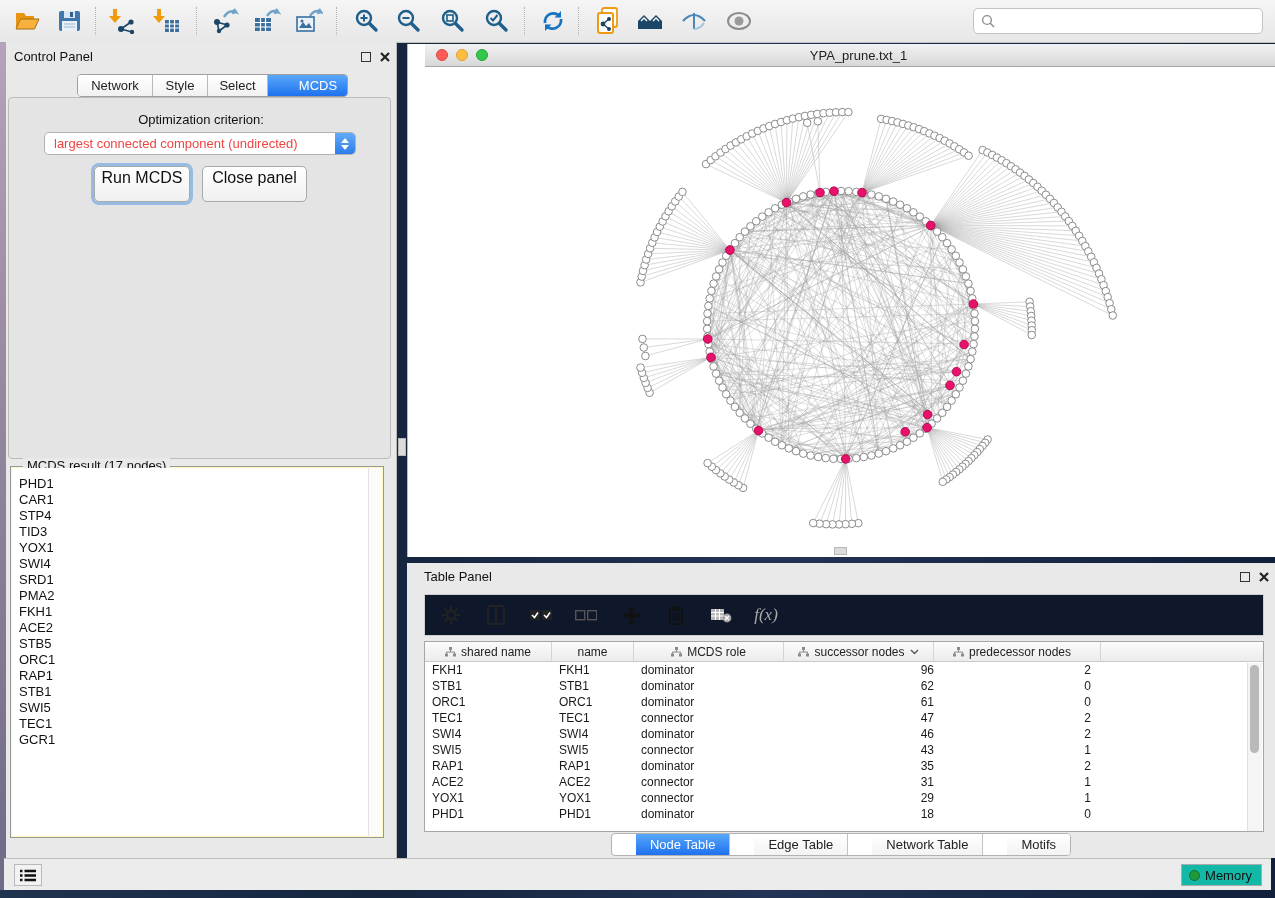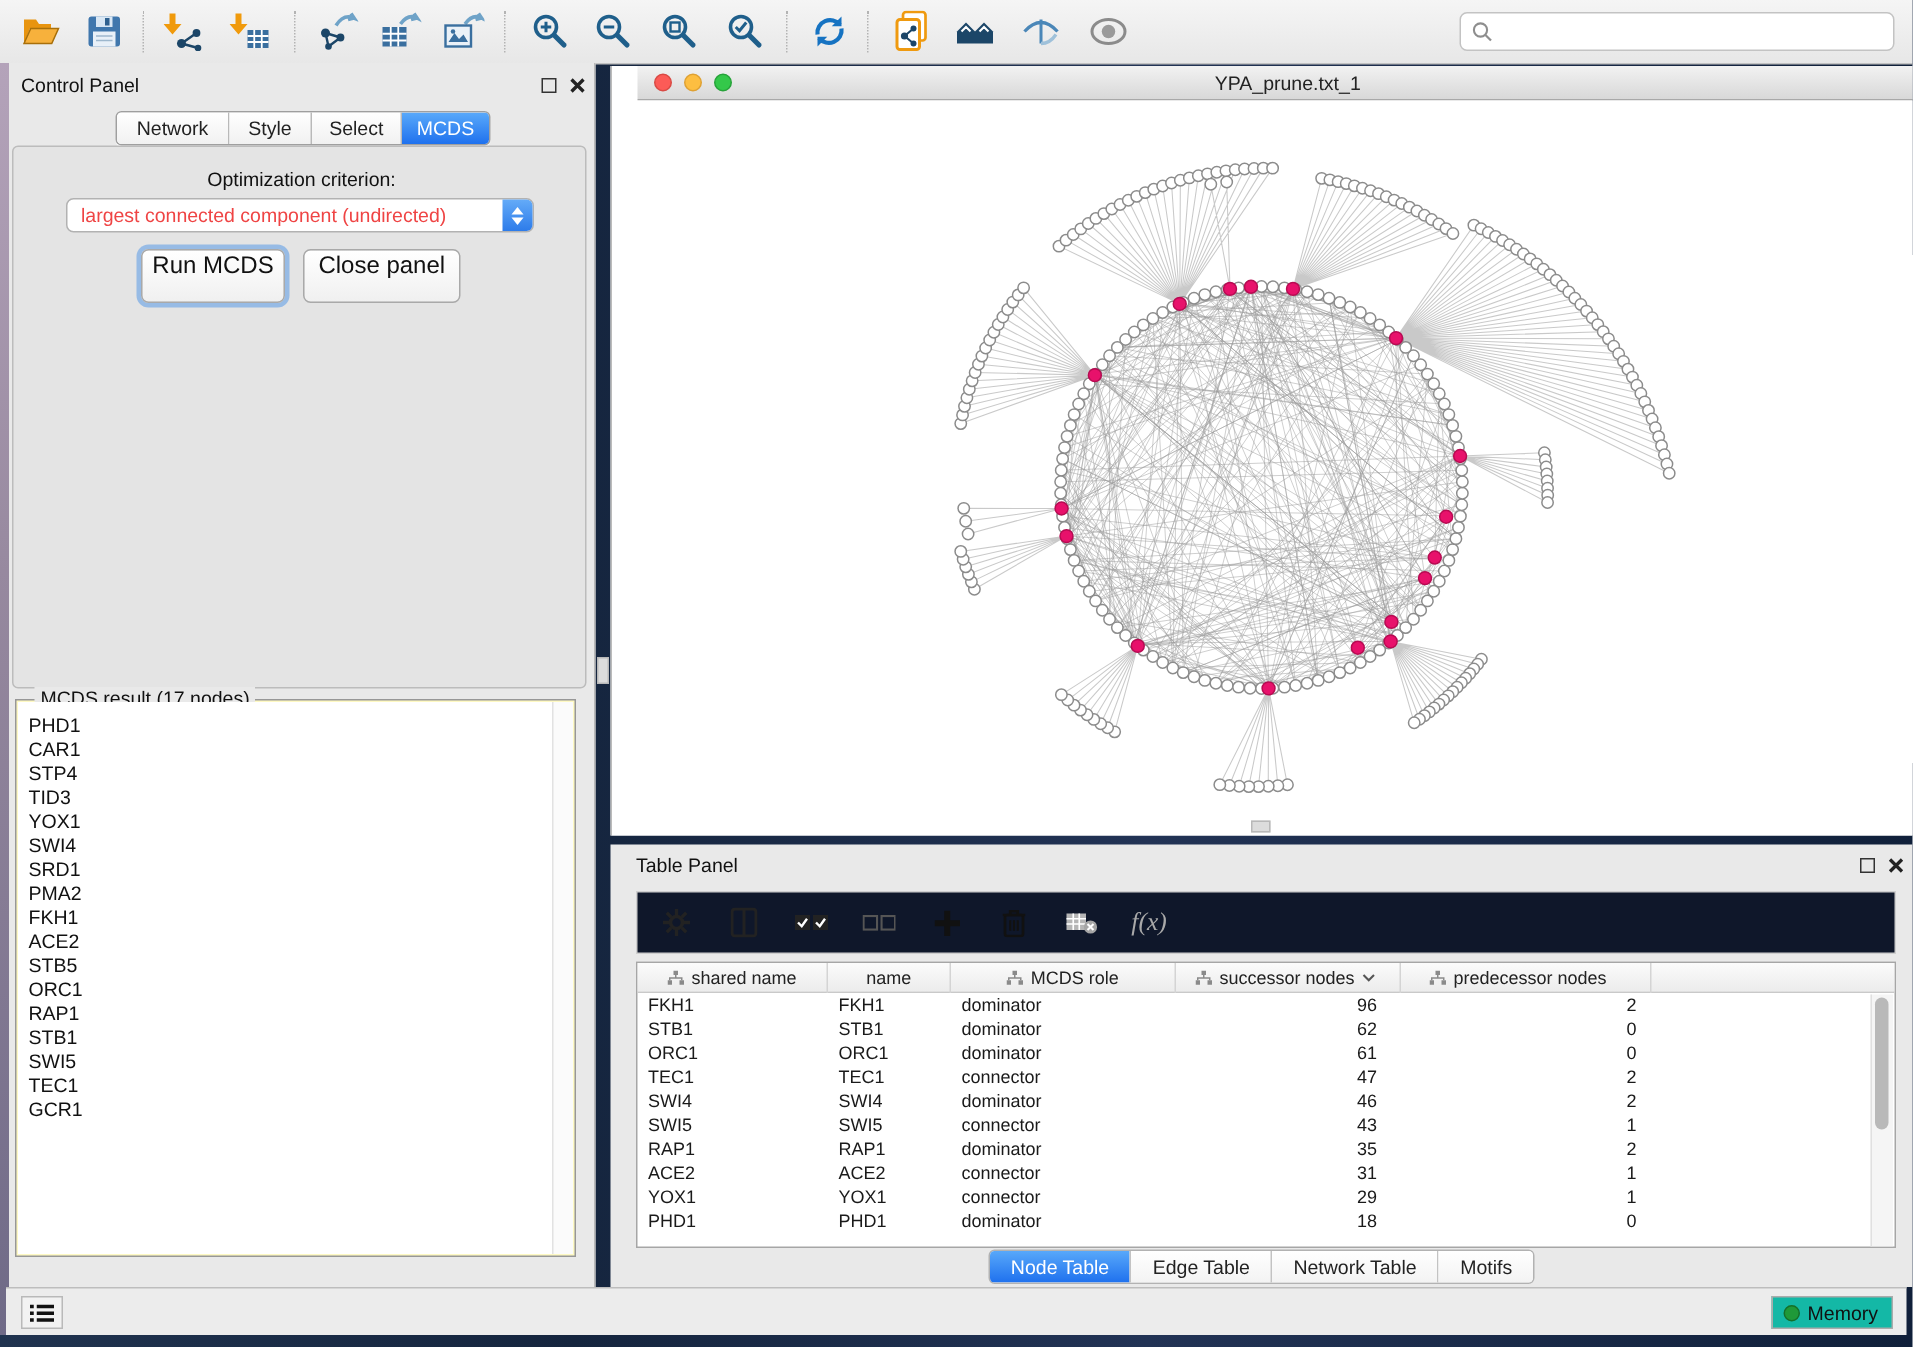--- a/index.html
+++ b/index.html
@@ -21,21 +21,21 @@
   #search-input{border:none;outline:none;flex:1;height:18px;font:13px "Liberation Sans",sans-serif;background:transparent;}
   
   #left-strip{left:0;top:42px;width:6px;height:848px;background:linear-gradient(#b4a3ba,#97899f 40%,#6f6a87);}
   
   #control-panel{left:6px;top:42px;width:391px;height:816px;background:#e9e9e9;border-right:1px solid #b9b9b9;box-sizing:border-box;}
   #cp-title{position:absolute;left:8px;top:7px;font-size:13px;color:#111;}
   .panel-float{position:absolute;width:10px;height:10px;border:1.5px solid #333;box-sizing:border-box;background:transparent;}
   .panel-close{position:absolute;width:12px;height:12px;}
   .cp-tabs{position:absolute;left:71px;top:32px;height:21px;display:flex;border:1px solid #9f9f9f;border-radius:4px;overflow:hidden;background:#fff;box-shadow:0 1px 0 rgba(255,255,255,.7);}
   .cp-tab{height:21px;line-height:21px;text-align:center;font-size:13px;color:#222;background:linear-gradient(#ffffff,#f1f1f1);border-right:1px solid #b9b9b9;}
-  .cp-tab:last-child{border-right:none;}
+  .cp-tab:last-child{border-right:none;padding-left:21px;}
   .cp-tab.sel{background:linear-gradient(#59a9fa,#1f71ee);color:#fff;}
   #cp-content{position:absolute;left:2px;top:55px;width:383px;height:362px;background:#e4e4e4;
     border:1px solid #bcbcbc;border-radius:4px;box-sizing:border-box;}
   #criterion-label{position:absolute;left:0;top:70px;width:100%;text-align:center;font-size:13px;color:#111;}
   #criterion-select{position:absolute;left:38px;top:90px;width:312px;height:23px;background:#fff;border:1px solid #b2b2b2;
     border-radius:5px;box-sizing:border-box;display:flex;align-items:center;}
   #criterion-value{flex:1;font-size:13px;color:#ef4444;padding-left:9px;white-space:nowrap;overflow:hidden;}
   #criterion-stepper{width:20px;height:21px;border-radius:0 4px 4px 0;background:linear-gradient(#64abf8,#2d7cea);
     display:flex;flex-direction:column;align-items:center;justify-content:center;gap:2px;}
   .step-up{width:0;height:0;border-left:4px solid transparent;border-right:4px solid transparent;border-bottom:5px solid #fff;}
@@ -66,26 +66,26 @@
   .tp-icon{display:flex;align-items:center;justify-content:center;width:24px;height:24px;}
   #fx-icon{font:italic 17px "Liberation Serif",serif;color:#a9a9a9;}
   #node-table{position:absolute;left:17px;top:78px;width:840px;height:191px;background:#fff;border:1px solid #a6a6a6;box-sizing:border-box;overflow:hidden;}
   #tbl-header{display:flex;height:20px;background:linear-gradient(#fbfbfb,#ececec);border-bottom:1px solid #c9c9c9;box-sizing:border-box;}
   .th{display:flex;align-items:center;justify-content:center;gap:5px;border-right:1px solid #d4d4d4;box-sizing:border-box;
     font-size:12px;color:#222;height:20px;}
   .tr{display:flex;height:16px;align-items:center;}
   .td{font-size:12px;color:#1a1a1a;box-sizing:border-box;white-space:nowrap;overflow:hidden;}
   .td.left{padding-left:7px;text-align:left;}
   .td.right{text-align:right;}
-  .c0{width:127px;}.c1{width:82px;}.c2{width:150px;}.c3{width:150px;padding-right:16px;justify-content:flex-end;}.c4{width:167px;padding-right:10px;}
+  .c0{width:127px;}.c1{width:82px;}.c2{width:150px;}.c3{width:150px;}.c4{width:167px;padding-right:10px;}
   #tbl-scroll{position:absolute;top:21px;right:1px;width:14px;height:168px;background:#f5f5f5;border-left:1px solid #e0e0e0;}
   #tbl-thumb{position:absolute;top:2px;left:2px;width:9px;height:88px;background:#b9b9b9;border-radius:5px;}
   #bottom-tabs{position:absolute;left:0;top:270px;width:868px;display:flex;justify-content:center;}
   .bt-group{display:flex;border:1px solid #b2b2b2;border-radius:4px;overflow:hidden;background:#fff;}
-  .b-tab{height:21px;line-height:21px;padding:0 14px;font-size:13px;color:#222;background:linear-gradient(#ffffff,#f3f3f3);border-right:1px solid #c3c3c3;}
+  .b-tab{height:21px;line-height:21px;padding:0 14px;font-size:13px;color:#222;background:linear-gradient(#ffffff,#f3f3f3);border-right:1px solid #c3c3c3;margin-left:24px;}
   .b-tab:last-child{border-right:none;}
   .b-tab.sel{background:linear-gradient(#58a8fa,#1f71ee);color:#fff;}
   
   #status-bar{left:4px;top:858px;width:1267px;height:32px;background:#ececec;border-top:1px solid #bdbdbd;box-sizing:border-box;}
   #list-btn{position:absolute;left:10px;top:5px;width:28px;height:22px;background:#f2f2f2;border:1px solid #b9b9b9;box-sizing:border-box;
     display:flex;align-items:center;justify-content:center;}
   #memory-btn{position:absolute;right:9px;top:5px;height:22px;padding:0 9px 0 7px;background:#14b8a6;border:1px solid #ababab;
     box-sizing:border-box;display:flex;align-items:center;gap:5px;font-size:13px;color:#111;}
   #memory-dot{width:11px;height:11px;border-radius:50%;background:#1f9939;border:1px solid #15702a;box-sizing:border-box;}
 </style>

